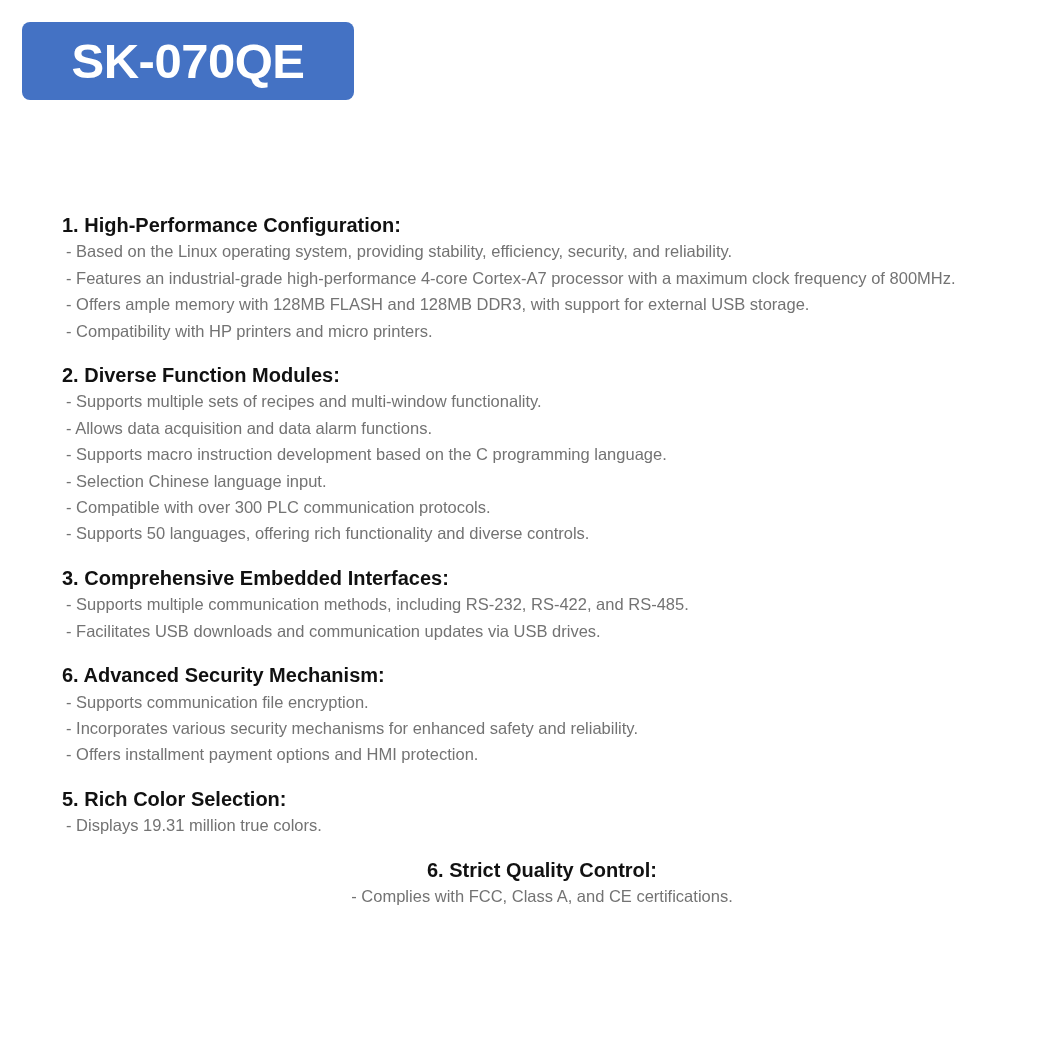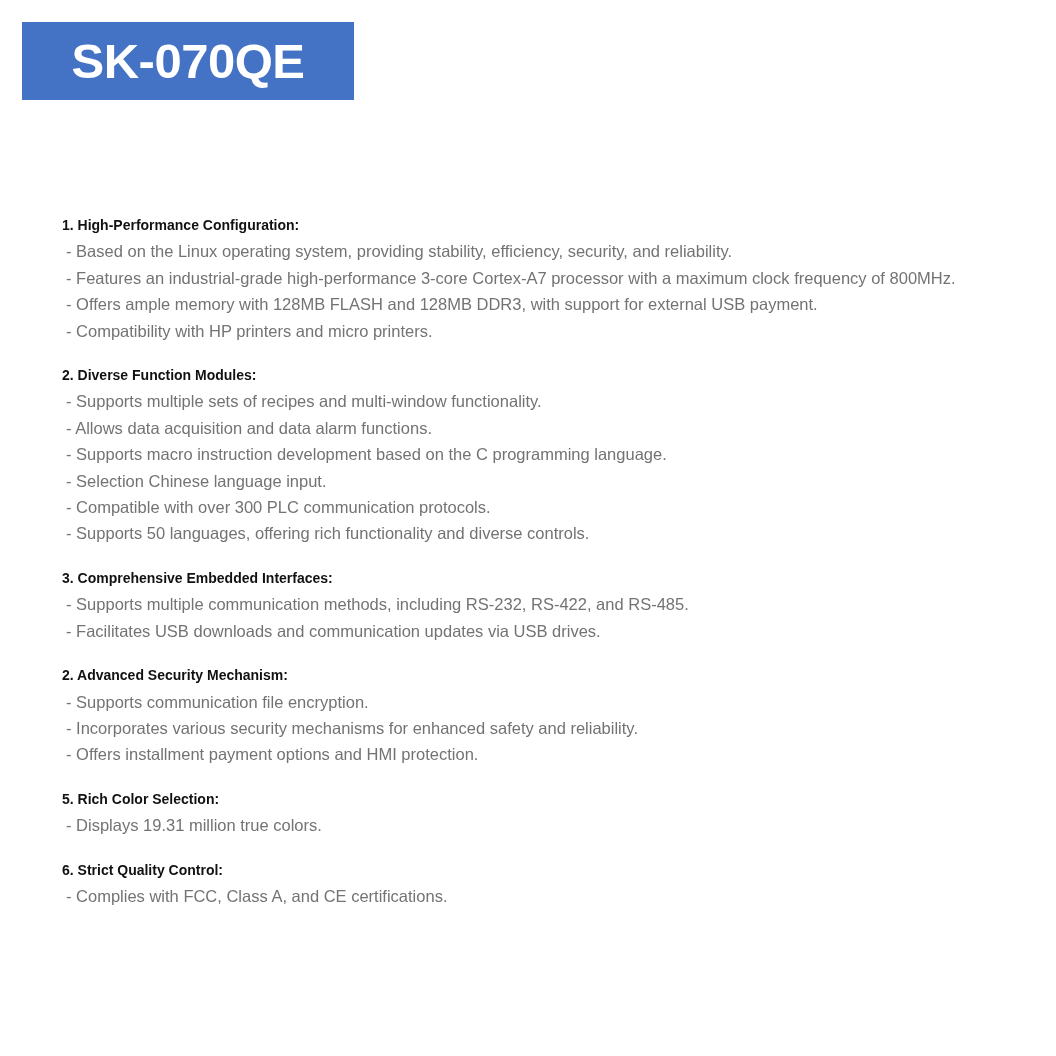--- a/index.html
+++ b/index.html
@@ -26,21 +26,21 @@
     width: 100%;
     height: 130px;
   }
   .product-badge {
     position: absolute;
     left: 22px;
     top: 22px;
     width: 332px;
     height: 78px;
     background: #4472c4;
-    border-radius: 0;
+    border-radius: 8px;
     display: flex;
     align-items: center;
     justify-content: center;
     box-sizing: border-box;
   }
   .product-badge .badge-text {
     color: #ffffff;
     font-family: "Liberation Sans", "DejaVu Sans", sans-serif;
     font-size: 49px;
     font-weight: bold;
@@ -56,24 +56,25 @@
     left: 62px;
     top: 214px;
     width: 960px;
   }
 
   .spec-section {
     margin: 0 0 22px 0;
   }
   .spec-section:last-child {
     margin-bottom: 0;
+    text-align: center;
   }
 
   .section-heading {
-    font-size: 14px;
+    font-size: 20px;
     font-weight: bold;
     line-height: 22.4px;
     color: #111111;
     margin: 0;
     white-space: nowrap;
   }
 
   .bullet-list {
     list-style: none;
     margin: 0;
@@ -100,22 +101,22 @@
     <span class="badge-text">SK-070QE</span>
   </div>
 </div>
 
 <div class="spec-sheet">
 
 <div class="spec-section">
       <div class="section-heading">1. High-Performance Configuration:</div>
       <ul class="bullet-list">
         <li class="bullet-item"><span class="dash">-</span> <span>Based on the Linux operating system, providing stability, efficiency, security, and reliability.</span></li>
-        <li class="bullet-item"><span class="dash">-</span> <span>Features an industrial-grade high-performance 3-core Cortex-A7 processor with a maximum clock frequency of 800MHz.</span></li>
-        <li class="bullet-item"><span class="dash">-</span> <span>Offers ample memory with 128MB FLASH and 128MB DDR3, with support for external USB payment.</span></li>
+        <li class="bullet-item"><span class="dash">-</span> <span>Features an industrial-grade high-performance 4-core Cortex-A7 processor with a maximum clock frequency of 800MHz.</span></li>
+        <li class="bullet-item"><span class="dash">-</span> <span>Offers ample memory with 128MB FLASH and 128MB DDR3, with support for external USB storage.</span></li>
         <li class="bullet-item"><span class="dash">-</span> <span>Compatibility with HP printers and micro printers.</span></li>
       </ul>
     </div>
     <div class="spec-section">
       <div class="section-heading">2. Diverse Function Modules:</div>
       <ul class="bullet-list">
         <li class="bullet-item"><span class="dash">-</span> <span>Supports multiple sets of recipes and multi-window functionality.</span></li>
         <li class="bullet-item"><span class="dash">-</span> <span>Allows data acquisition and data alarm functions.</span></li>
         <li class="bullet-item"><span class="dash">-</span> <span>Supports macro instruction development based on the C programming language.</span></li>
         <li class="bullet-item"><span class="dash">-</span> <span>Selection Chinese language input.</span></li>
@@ -124,21 +125,21 @@
       </ul>
     </div>
     <div class="spec-section">
       <div class="section-heading">3. Comprehensive Embedded Interfaces:</div>
       <ul class="bullet-list">
         <li class="bullet-item"><span class="dash">-</span> <span>Supports multiple communication methods, including RS-232, RS-422, and RS-485.</span></li>
         <li class="bullet-item"><span class="dash">-</span> <span>Facilitates USB downloads and communication updates via USB drives.</span></li>
       </ul>
     </div>
     <div class="spec-section">
-      <div class="section-heading">2. Advanced Security Mechanism:</div>
+      <div class="section-heading">6. Advanced Security Mechanism:</div>
       <ul class="bullet-list">
         <li class="bullet-item"><span class="dash">-</span> <span>Supports communication file encryption.</span></li>
         <li class="bullet-item"><span class="dash">-</span> <span>Incorporates various security mechanisms for enhanced safety and reliability.</span></li>
         <li class="bullet-item"><span class="dash">-</span> <span>Offers installment payment options and HMI protection.</span></li>
       </ul>
     </div>
     <div class="spec-section">
       <div class="section-heading">5. Rich Color Selection:</div>
       <ul class="bullet-list">
         <li class="bullet-item"><span class="dash">-</span> <span>Displays 19.31 million true colors.</span></li>

